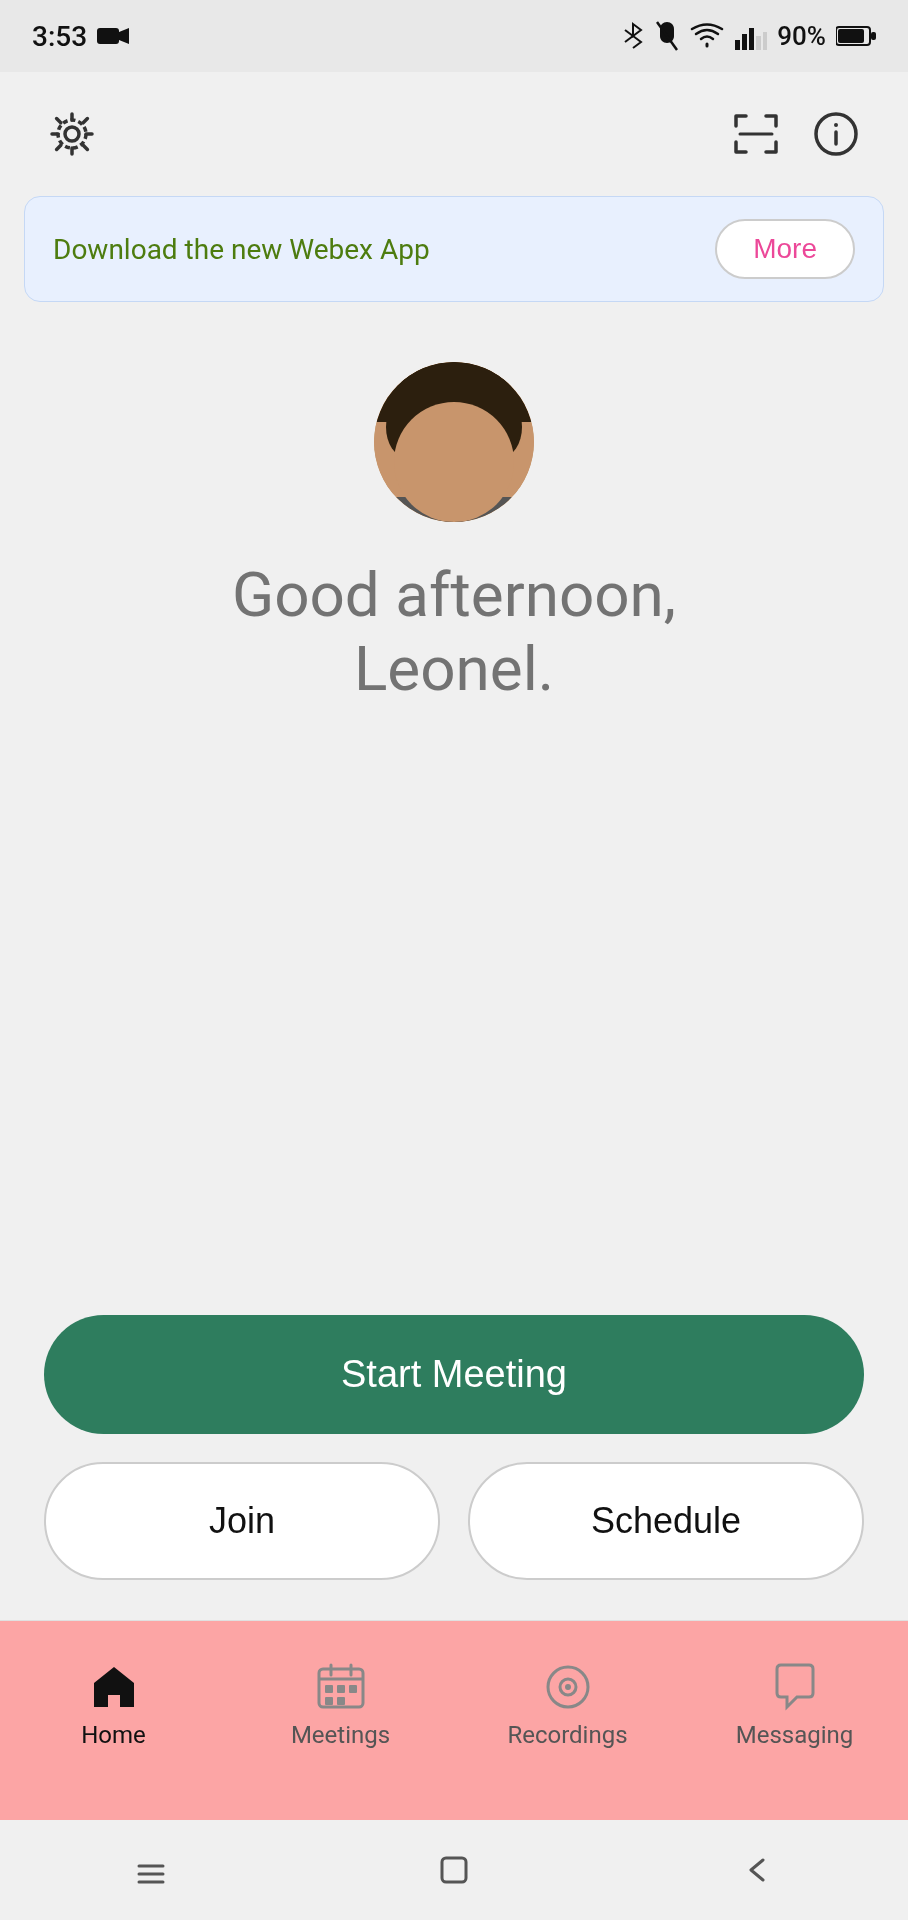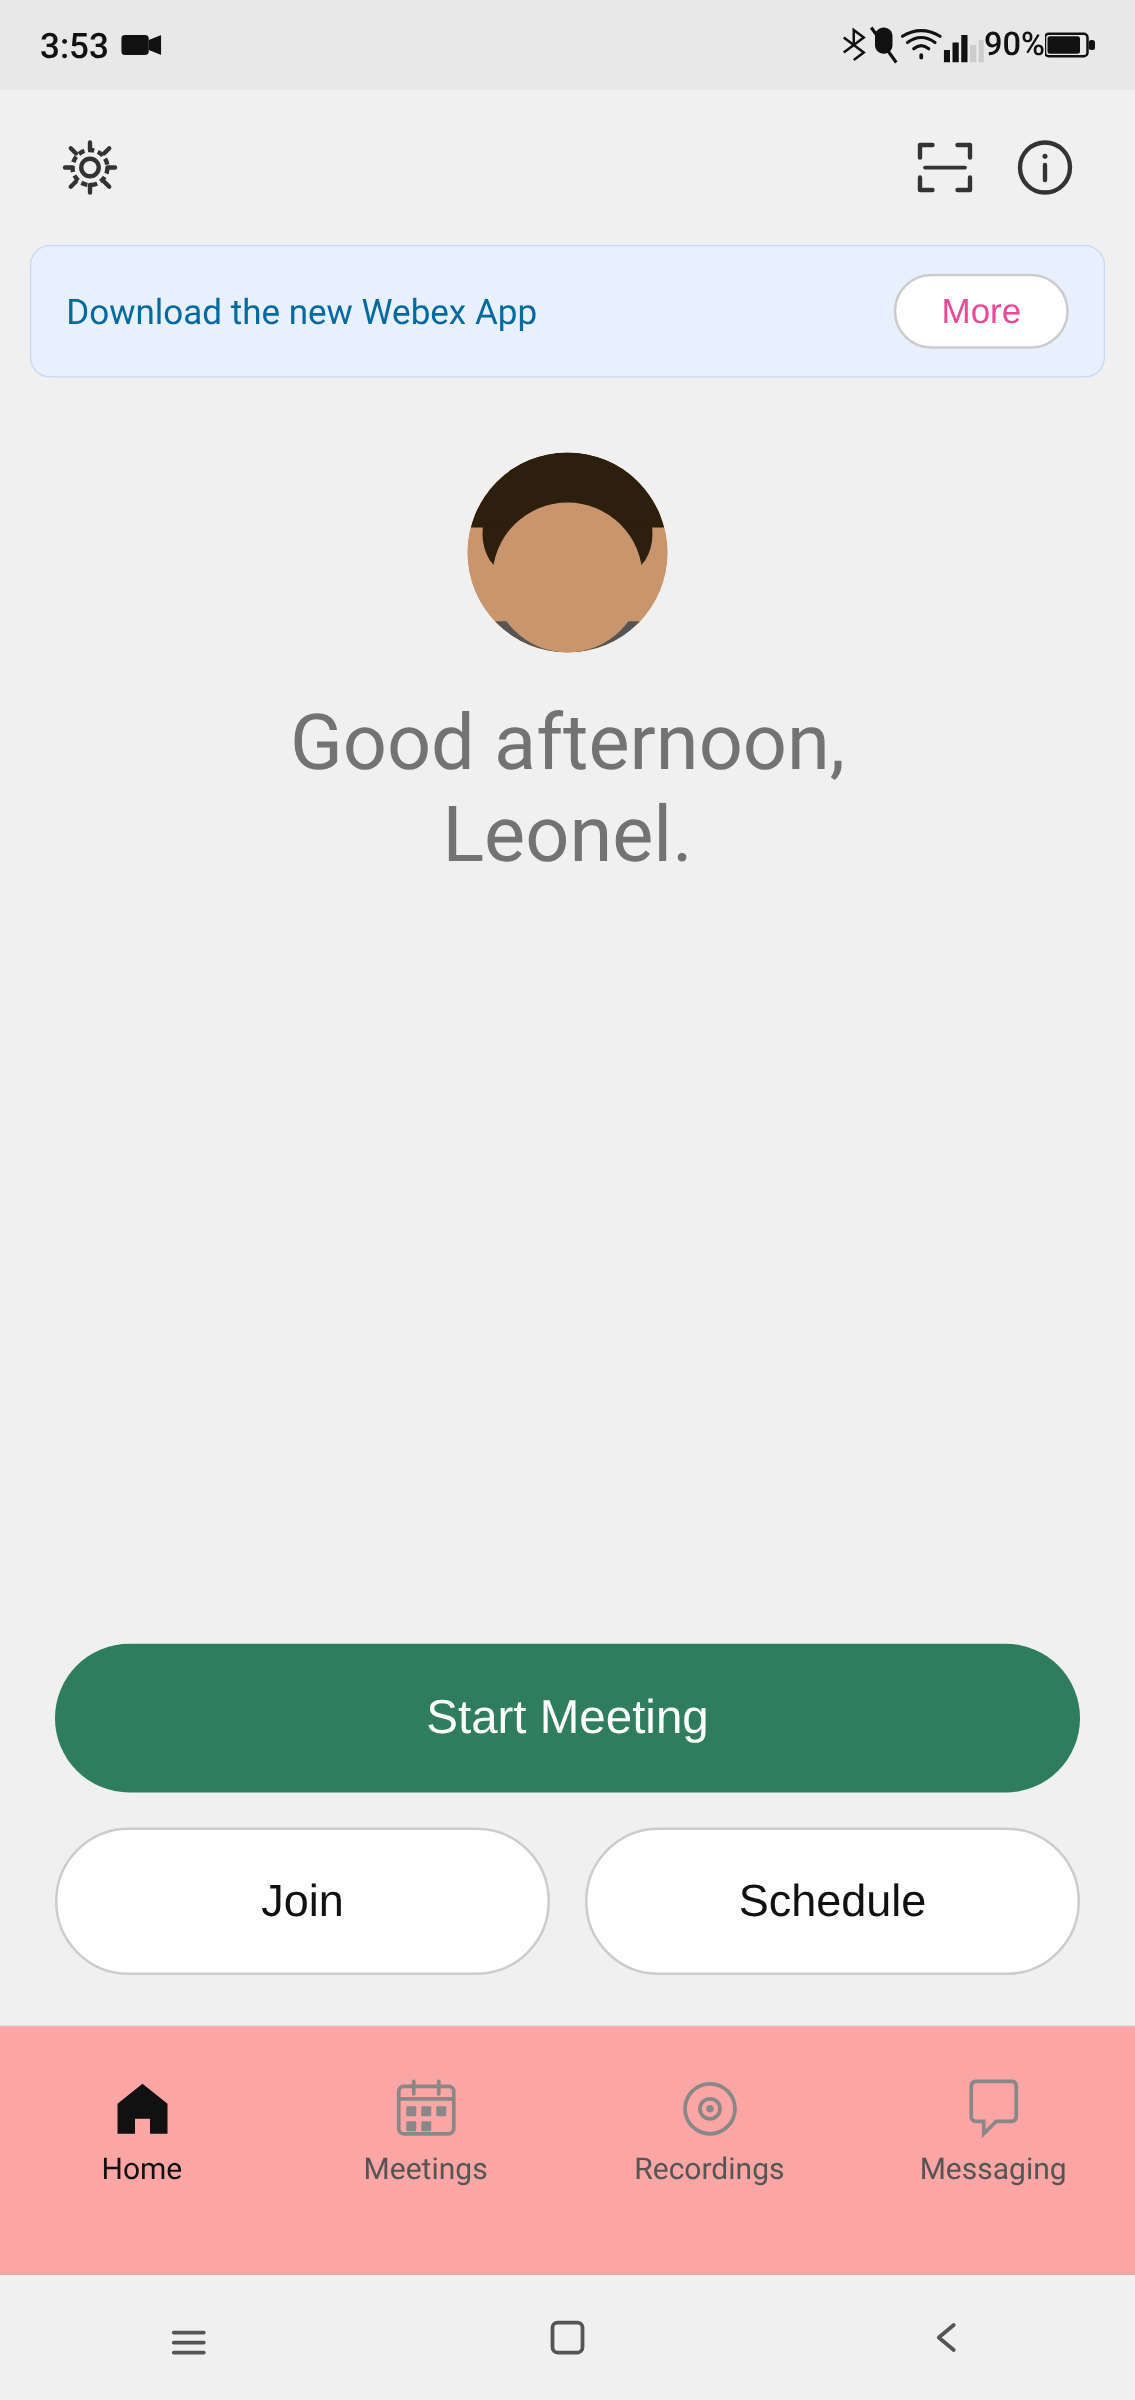--- a/index.html
+++ b/index.html
@@ -30,20 +30,21 @@
       display: flex;
       align-items: center;
       gap: 10px;
       font-size: 28px;
       font-weight: 500;
       color: #111;
     }
     .status-right {
       display: flex;
       align-items: center;
+      gap: 10px;
       font-size: 24px;
       color: #111;
     }
 
     
     .main-content {
       flex: 1;
       background: #f0f0f0;
       display: flex;
       flex-direction: column;
@@ -79,21 +80,21 @@
       margin: 10px 24px 20px;
       background: #e8f0fe;
       border-radius: 16px;
       padding: 22px 28px;
       display: flex;
       align-items: center;
       justify-content: space-between;
       border: 1px solid #c5d8f5;
     }
     .banner-text {
-      color: #0369a1;
+      color: #4d7c0f;
       font-size: 28px;
       font-weight: 400;
     }
     .banner-btn {
       background: white;
       border: 2px solid #ccc;
       border-radius: 40px;
       padding: 12px 36px;
       font-size: 28px;
       font-weight: 500;

